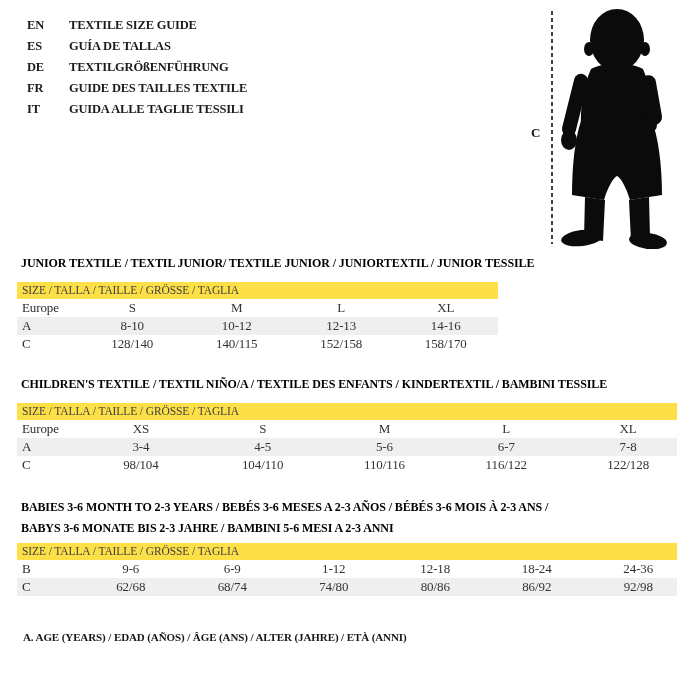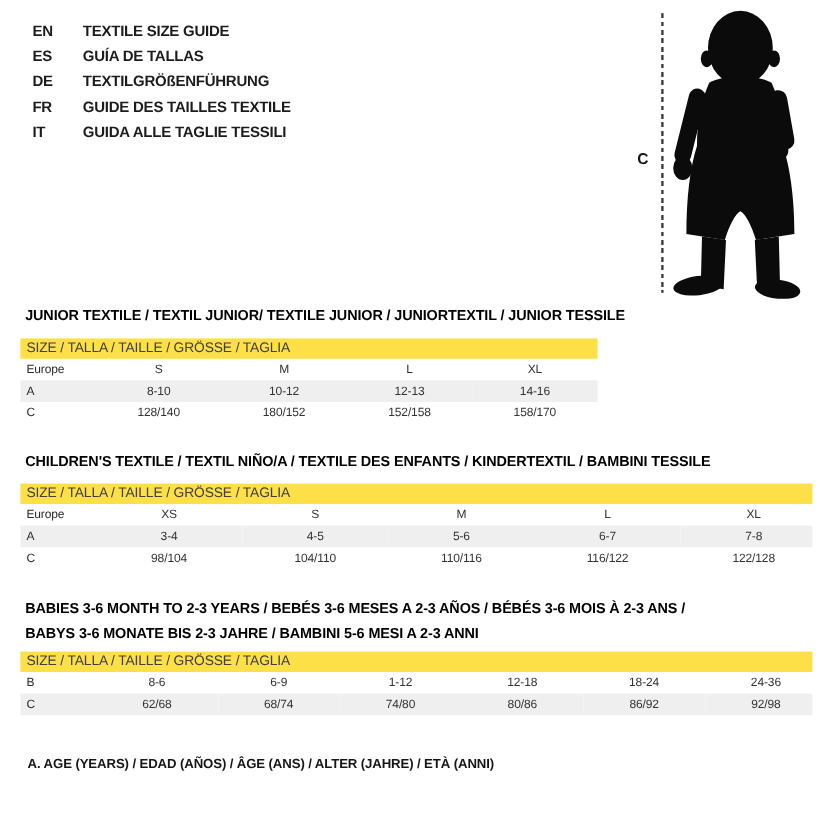--- a/index.html
+++ b/index.html
@@ -1,18 +1,18 @@
 <!DOCTYPE html>
 <html><head>
 <meta charset="utf-8">
 <style>
   html,body{margin:0;padding:0;background:#fff;}
   .canvas{
     position:relative;width:677px;height:700px;background:#ffffff;overflow:hidden;
-    font-family:Liberation Sans, sans-serif;
+    font-family:Liberation Serif, serif;
     -webkit-font-smoothing:antialiased;
   }
   
   .langs{position:absolute;left:27px;top:15px;}
   .lang-row{display:grid;grid-template-columns:42px auto;height:21px;align-items:center;}
   .lang-code,.lang-text{font-weight:bold;font-size:12.5px;color:#1c1c1c;letter-spacing:-0.2px;white-space:nowrap;}
   
   .dash{position:absolute;left:551px;top:11px;width:2px;height:233px;
     background-image:repeating-linear-gradient(to bottom,#3f3f3f 0px,#3f3f3f 4px,transparent 4px,transparent 7px);}
   .c-label{position:absolute;left:531px;top:125px;font-weight:bold;font-size:13px;color:#161616;}
@@ -24,21 +24,21 @@
   .section:nth-child(2){top:374px;width:672px;}
   .section:nth-child(3){top:497px;width:672px;}
   .sec-title{font-weight:bold;font-size:12px;line-height:21px;color:#000000;letter-spacing:-0.1px;padding-left:4px;white-space:nowrap;}
   .bar{margin-top:8px;height:17px;line-height:17px;background:#fde047;color:#404040;
     font-size:11.5px;padding-left:5px;letter-spacing:-0.1px;}
   .section:nth-child(3) .bar{margin-top:4px;}
   .table{display:table;width:100%;table-layout:fixed;border-collapse:collapse;}
   .trow{display:table-row;}
   .trow.shaded{background:#efefef;}
   .cell{display:table-cell;height:18px;vertical-align:middle;text-align:center;
-    font-size:10px;color:#333;letter-spacing:-0.1px;}
+    font-size:13px;color:#333;letter-spacing:-0.1px;}
   .cell.label{width:58px;text-align:left;padding-left:5px;color:#2b2b2b;}
   
   .footnotes{position:absolute;left:23px;top:627px;}
   .footnote{font-weight:bold;font-size:11px;line-height:21px;color:#161616;letter-spacing:-0.1px;white-space:nowrap;}
 </style>
 </head>
 <body>
 
 <div class="canvas">
 
@@ -100,21 +100,21 @@
           <div class="trow shaded">
             <div class="cell label">A</div>
             <div class="cell">8-10</div>
             <div class="cell">10-12</div>
             <div class="cell">12-13</div>
             <div class="cell">14-16</div>
           </div>
           <div class="trow">
             <div class="cell label">C</div>
             <div class="cell">128/140</div>
-            <div class="cell">180/152</div>
+            <div class="cell">140/115</div>
             <div class="cell">152/158</div>
             <div class="cell">158/170</div>
           </div>
         </div>
       </div>
       <div class="section">
         <div class="sec-title">CHILDREN'S TEXTILE / TEXTIL NIÑO/A / TEXTILE DES ENFANTS / KINDERTEXTIL / BAMBINI TESSILE</div>
         <div class="bar">SIZE / TALLA / TAILLE / GRÖSSE / TAGLIA</div>
         <div class="table">
           <div class="trow">
@@ -143,21 +143,21 @@
           </div>
         </div>
       </div>
       <div class="section">
         <div class="sec-title">BABIES 3-6 MONTH TO 2-3 YEARS / BEBÉS 3-6 MESES A 2-3 AÑOS / BÉBÉS 3-6 MOIS À 2-3 ANS /</div>
         <div class="sec-title">BABYS 3-6 MONATE BIS 2-3 JAHRE / BAMBINI 5-6 MESI A 2-3 ANNI</div>
         <div class="bar">SIZE / TALLA / TAILLE / GRÖSSE / TAGLIA</div>
         <div class="table">
           <div class="trow">
             <div class="cell label">B</div>
-            <div class="cell">8-6</div>
+            <div class="cell">9-6</div>
             <div class="cell">6-9</div>
             <div class="cell">1-12</div>
             <div class="cell">12-18</div>
             <div class="cell">18-24</div>
             <div class="cell">24-36</div>
           </div>
           <div class="trow shaded">
             <div class="cell label">C</div>
             <div class="cell">62/68</div>
             <div class="cell">68/74</div>

